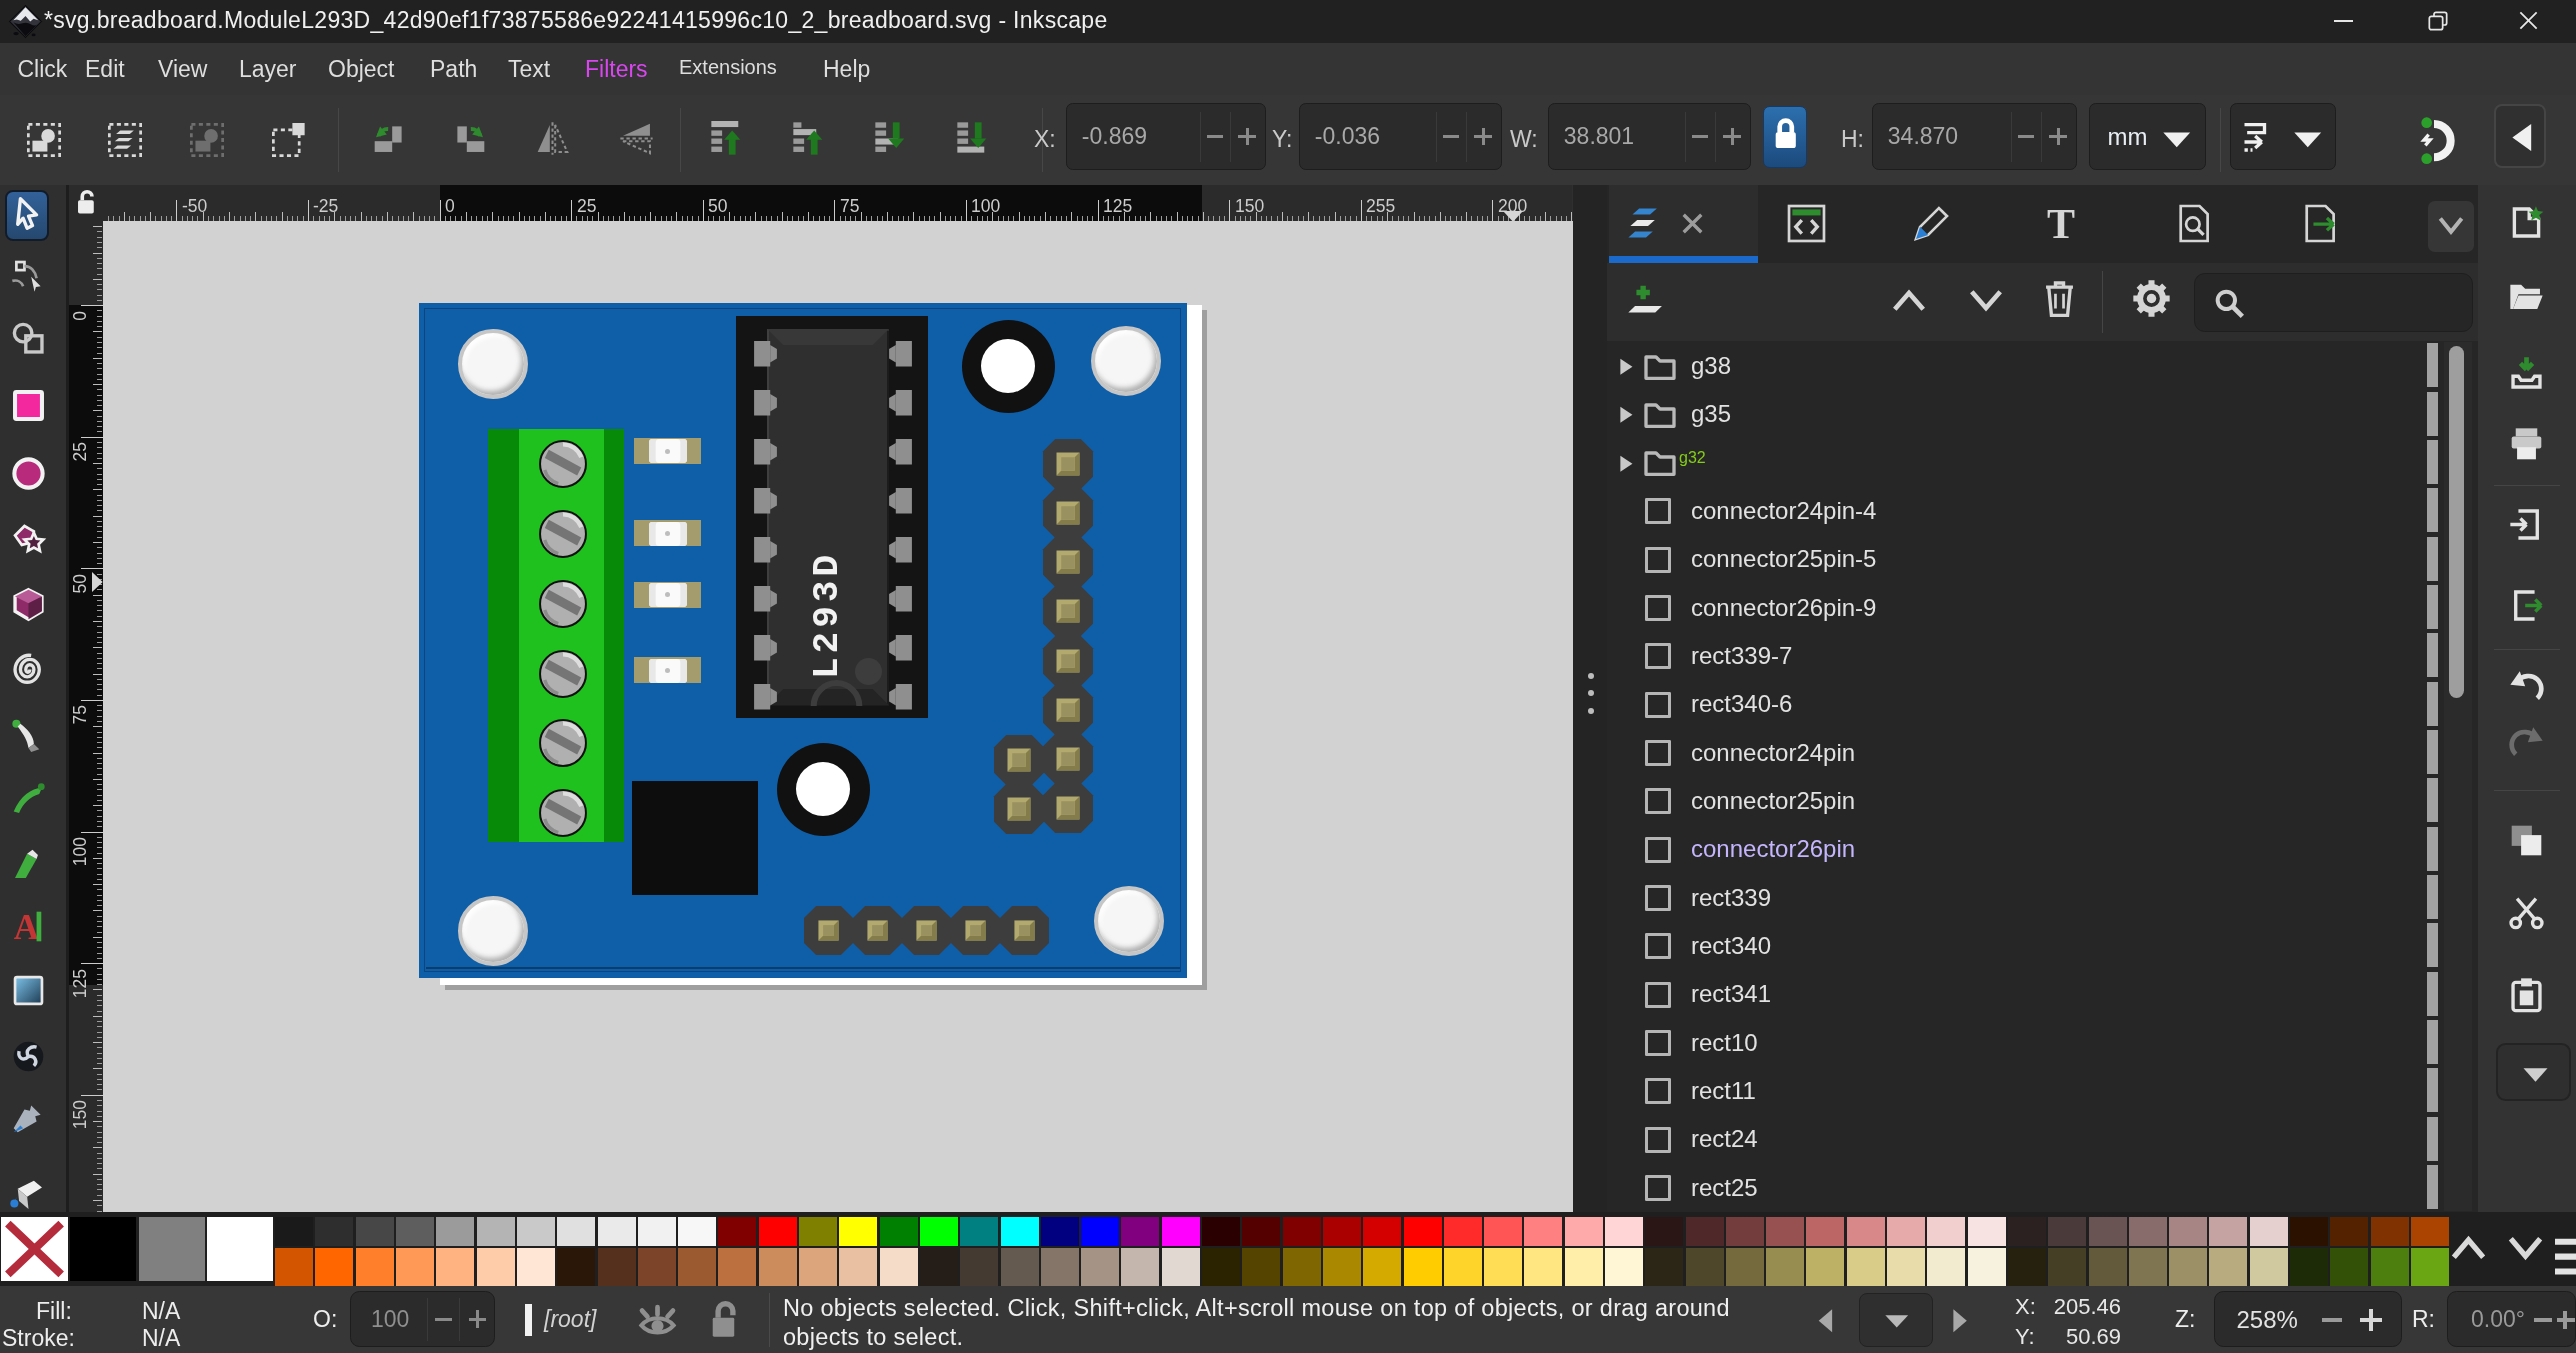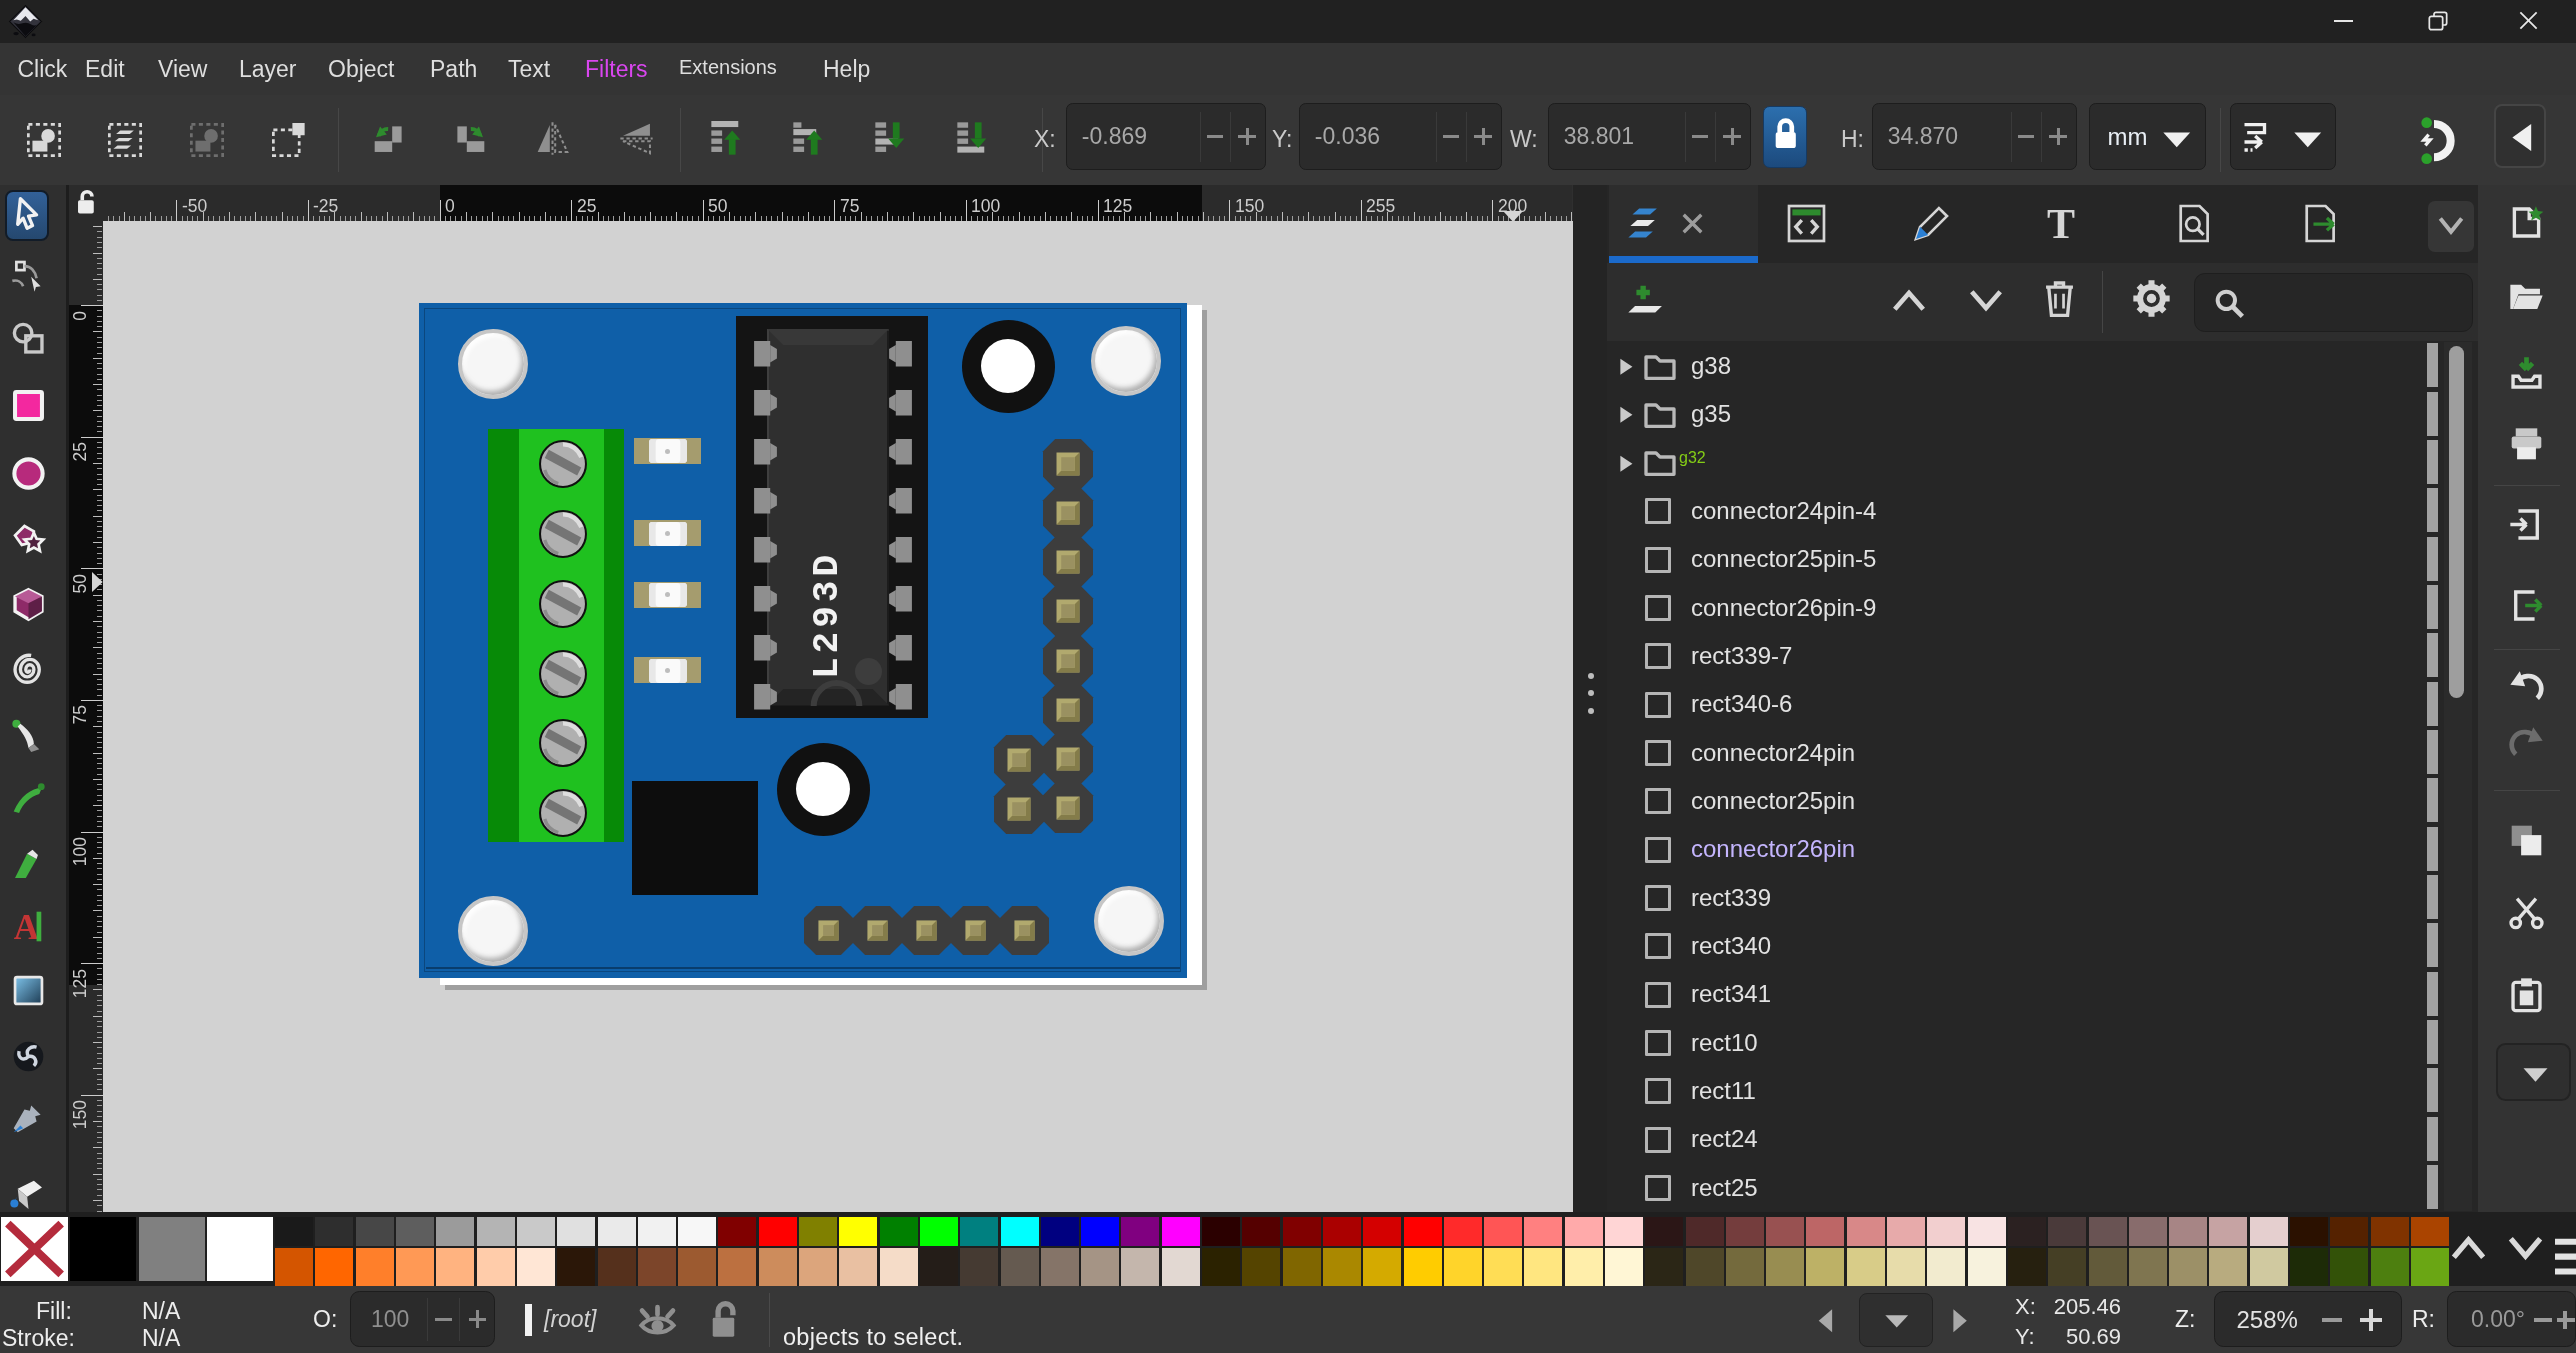--- a/index.html
+++ b/index.html
@@ -11,20 +11,21 @@
 
 <div class="a" style="left:0;top:0;width:2576px;height:43px;background:#212121">
 <svg class="a" style="left:8px;top:4px" width="35" height="35" viewBox="0 0 52 52">
 <path d="M26 2 L50 26 L26 50 L2 26 Z" fill="#1c1c22" stroke="#000" stroke-width="1"></path>
 <path d="M26 4 L48 26 L26 48 L4 26 Z" fill="#33333c"></path>
 <path d="M26 5 L45 24 L38 22 L33 26 L26 18 L19 25 L13 23 L8 24 Z" fill="#e8e9ee"></path>
 <path d="M8 27 q6 4 12 2 q8 -3 14 1 q6 4 10 0 l-18 18 Z" fill="#0c0c10"></path>
 <ellipse cx="12" cy="44" rx="4" ry="2.5" fill="#0c0c10"></ellipse>
 <ellipse cx="38" cy="46" rx="3" ry="2" fill="#0c0c10"></ellipse>
 </svg>
+<div class="a" style="left:44px;top:7.4px;font-size:23px;color:#f0f0f0;letter-spacing:0.3px">*svg.breadboard.ModuleL293D_42d90ef1f73875586e92241415996c10_2_breadboard.svg - Inkscape</div>
 <div class="a" style="left:2334px;top:19.5px;width:19px;height:2px;background:#e6e6e6"></div>
 <svg class="a" style="left:2428px;top:11.4px" width="20" height="20" viewBox="0 0 30 30">
 <rect x="2" y="8" width="20" height="20" rx="3" fill="none" stroke="#e6e6e6" stroke-width="2.6"></rect>
 <path d="M9 8 v-3 a3 3 0 0 1 3 -3 h13 a3 3 0 0 1 3 3 v13 a3 3 0 0 1 -3 3 h-3" fill="none" stroke="#e6e6e6" stroke-width="2.6"></path>
 </svg>
 <svg class="a" style="left:2519px;top:11.4px" width="19" height="19" viewBox="0 0 28 28">
 <path d="M2 2 L26 26 M26 2 L2 26" stroke="#e6e6e6" stroke-width="2.6"></path>
     </svg>
 </div>
 <div class="a" style="left:0;top:43px;width:2576px;height:52px;background:#343434">
@@ -1353,20 +1354,21 @@
 <svg class="a" style="left:638px;top:14.8px" width="39" height="38" viewBox="0 0 58 56">
 <path d="M5 36 C17 22 41 22 53 36 C41 50 17 50 5 36 Z" fill="none" stroke="#8f8f8f" stroke-width="6"></path>
 <circle cx="29" cy="37" r="9" fill="#8f8f8f"></circle>
 <path d="M29 20 v-11 M14 23 l-8 -9 M44 23 l8 -9" stroke="#8f8f8f" stroke-width="7" stroke-linecap="round"></path>
     </svg>
 <svg class="a" style="left:710px;top:13.4px" width="31" height="39" viewBox="0 0 46 58">
 <rect x="4" y="28" width="32" height="28" rx="2" fill="#8f8f8f"></rect>
 <path d="M12 28 v-10 a11 11 0 0 1 22 0 v6" fill="none" stroke="#8f8f8f" stroke-width="8"></path>
     </svg>
 <div class="a" style="left:769px;top:6.7px;width:1.3px;height:54px;background:#4a4a4a"></div>
+<div class="a" style="left:783px;top:9.4px;font-size:23.5px;letter-spacing:0.3px;color:#f0f0f0">No objects selected. Click, Shift+click, Alt+scroll mouse on top of objects, or drag around</div>
 <div class="a" style="left:783px;top:38px;font-size:23.5px;letter-spacing:0.3px;color:#f0f0f0">objects to select.</div>
 <svg class="a" style="left:1816px;top:21.5px" width="17.5" height="25.5" viewBox="0 0 26 38">
       <path d="M24 2 L4 19 L24 36 Z" fill="#a8a8a8"></path>
     </svg>
 <div class="a" style="left:1859px;top:6.7px;width:74px;height:54px;border-radius:8px;background:#2f2f2f;border:1.3px solid #222222">
 <svg class="a" style="left:24px;top:20px" width="25.5" height="14.8" viewBox="0 0 38 22">
         <path d="M2 2 h34 l-17 18 Z" fill="#b9b9b9"></path>
       </svg>
     </div>
 <svg class="a" style="left:1952px;top:21.5px" width="17.5" height="25.5" viewBox="0 0 26 38">

